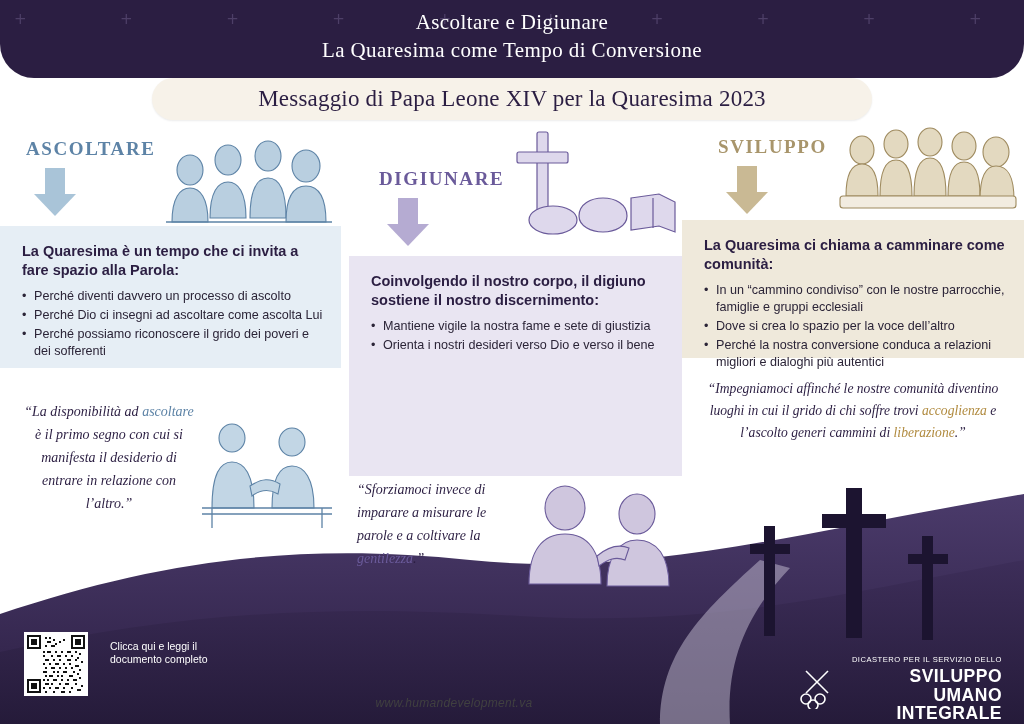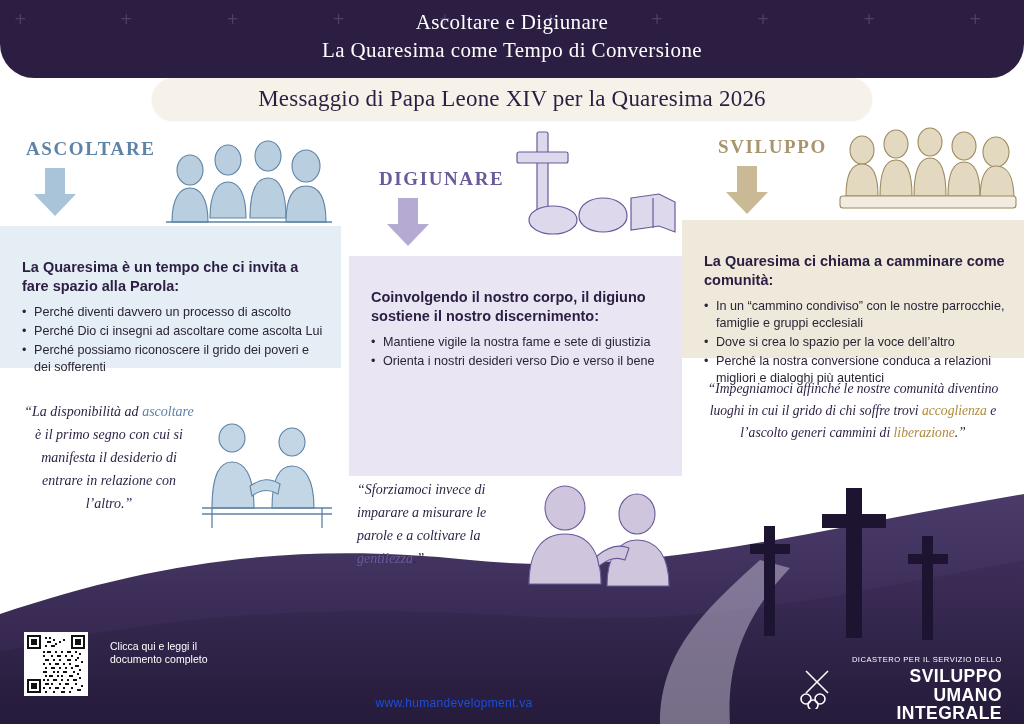--- a/index.html
+++ b/index.html
@@ -130,21 +130,21 @@
   .arr-2 .stem { background: #b5abd2; }
   .arr-2 .head { border-top-color: #b5abd2; }
   .arr-3 { left: 44px; top: 46px; }
   .arr-3 .stem { background: #c9b994; }
   .arr-3 .head { border-top-color: #c9b994; }
 
   
   .panel {
     position: absolute;
     box-sizing: border-box;
-    padding: 32px 18px 14px 22px;
+    padding: 16px 18px 14px 22px;
   }
   .panel h3 {
     margin: 0 0 8px 0;
     font-family: "Liberation Sans", sans-serif;
     font-size: 14.5px;
     line-height: 19px;
     color: #2b1e42;
     font-weight: bold;
   }
   .panel ul {
@@ -220,23 +220,24 @@
     width: 110px;
     color: #ffffff;
     font-size: 10.5px;
     line-height: 13px;
   }
   .site {
     position: absolute;
     left: 0; top: 696px;
     width: 908px;
     text-align: center;
-    color: #1d4ed8;
+    color: #404040;
     font-size: 12px;
     letter-spacing: 0.3px;
+    font-style: italic;
   }
   .logo {
     position: absolute;
     right: 22px; top: 626px;
     width: 200px;
     color: #ffffff;
     text-align: right;
     margin-top: 29px;
   }
   .logo .small {
@@ -280,21 +281,21 @@
 
   <div class="header">
     <div class="crosses">+  +  +  +  +  +  +  +  +  +  +  +  +  +  +  +  +  +  +  +  +  +  +  +  +  +  +  +  +  +  +  +</div>
     <div class="header-title">
       <span>Ascoltare e Digiunare</span>
       <span class="l2">La Quaresima come Tempo di Conversione</span>
     </div>
   </div>
 
   <div class="title-pill">
-    <span>Messaggio di Papa Leone XIV per la Quaresima 2026</span>
+    <span>Messaggio di Papa Leone XIV per la Quaresima 2023</span>
   </div>
 
   <div class="col col-1">
     <div class="col-label lbl-1">ASCOLTARE</div>
     <div class="arrow arr-1">
       <div class="stem"></div>
         <div class="head"></div>
     </div>
 
     <svg class="illus" style="left:160px; top:6px;" width="175" height="100" viewBox="0 0 175 100">

